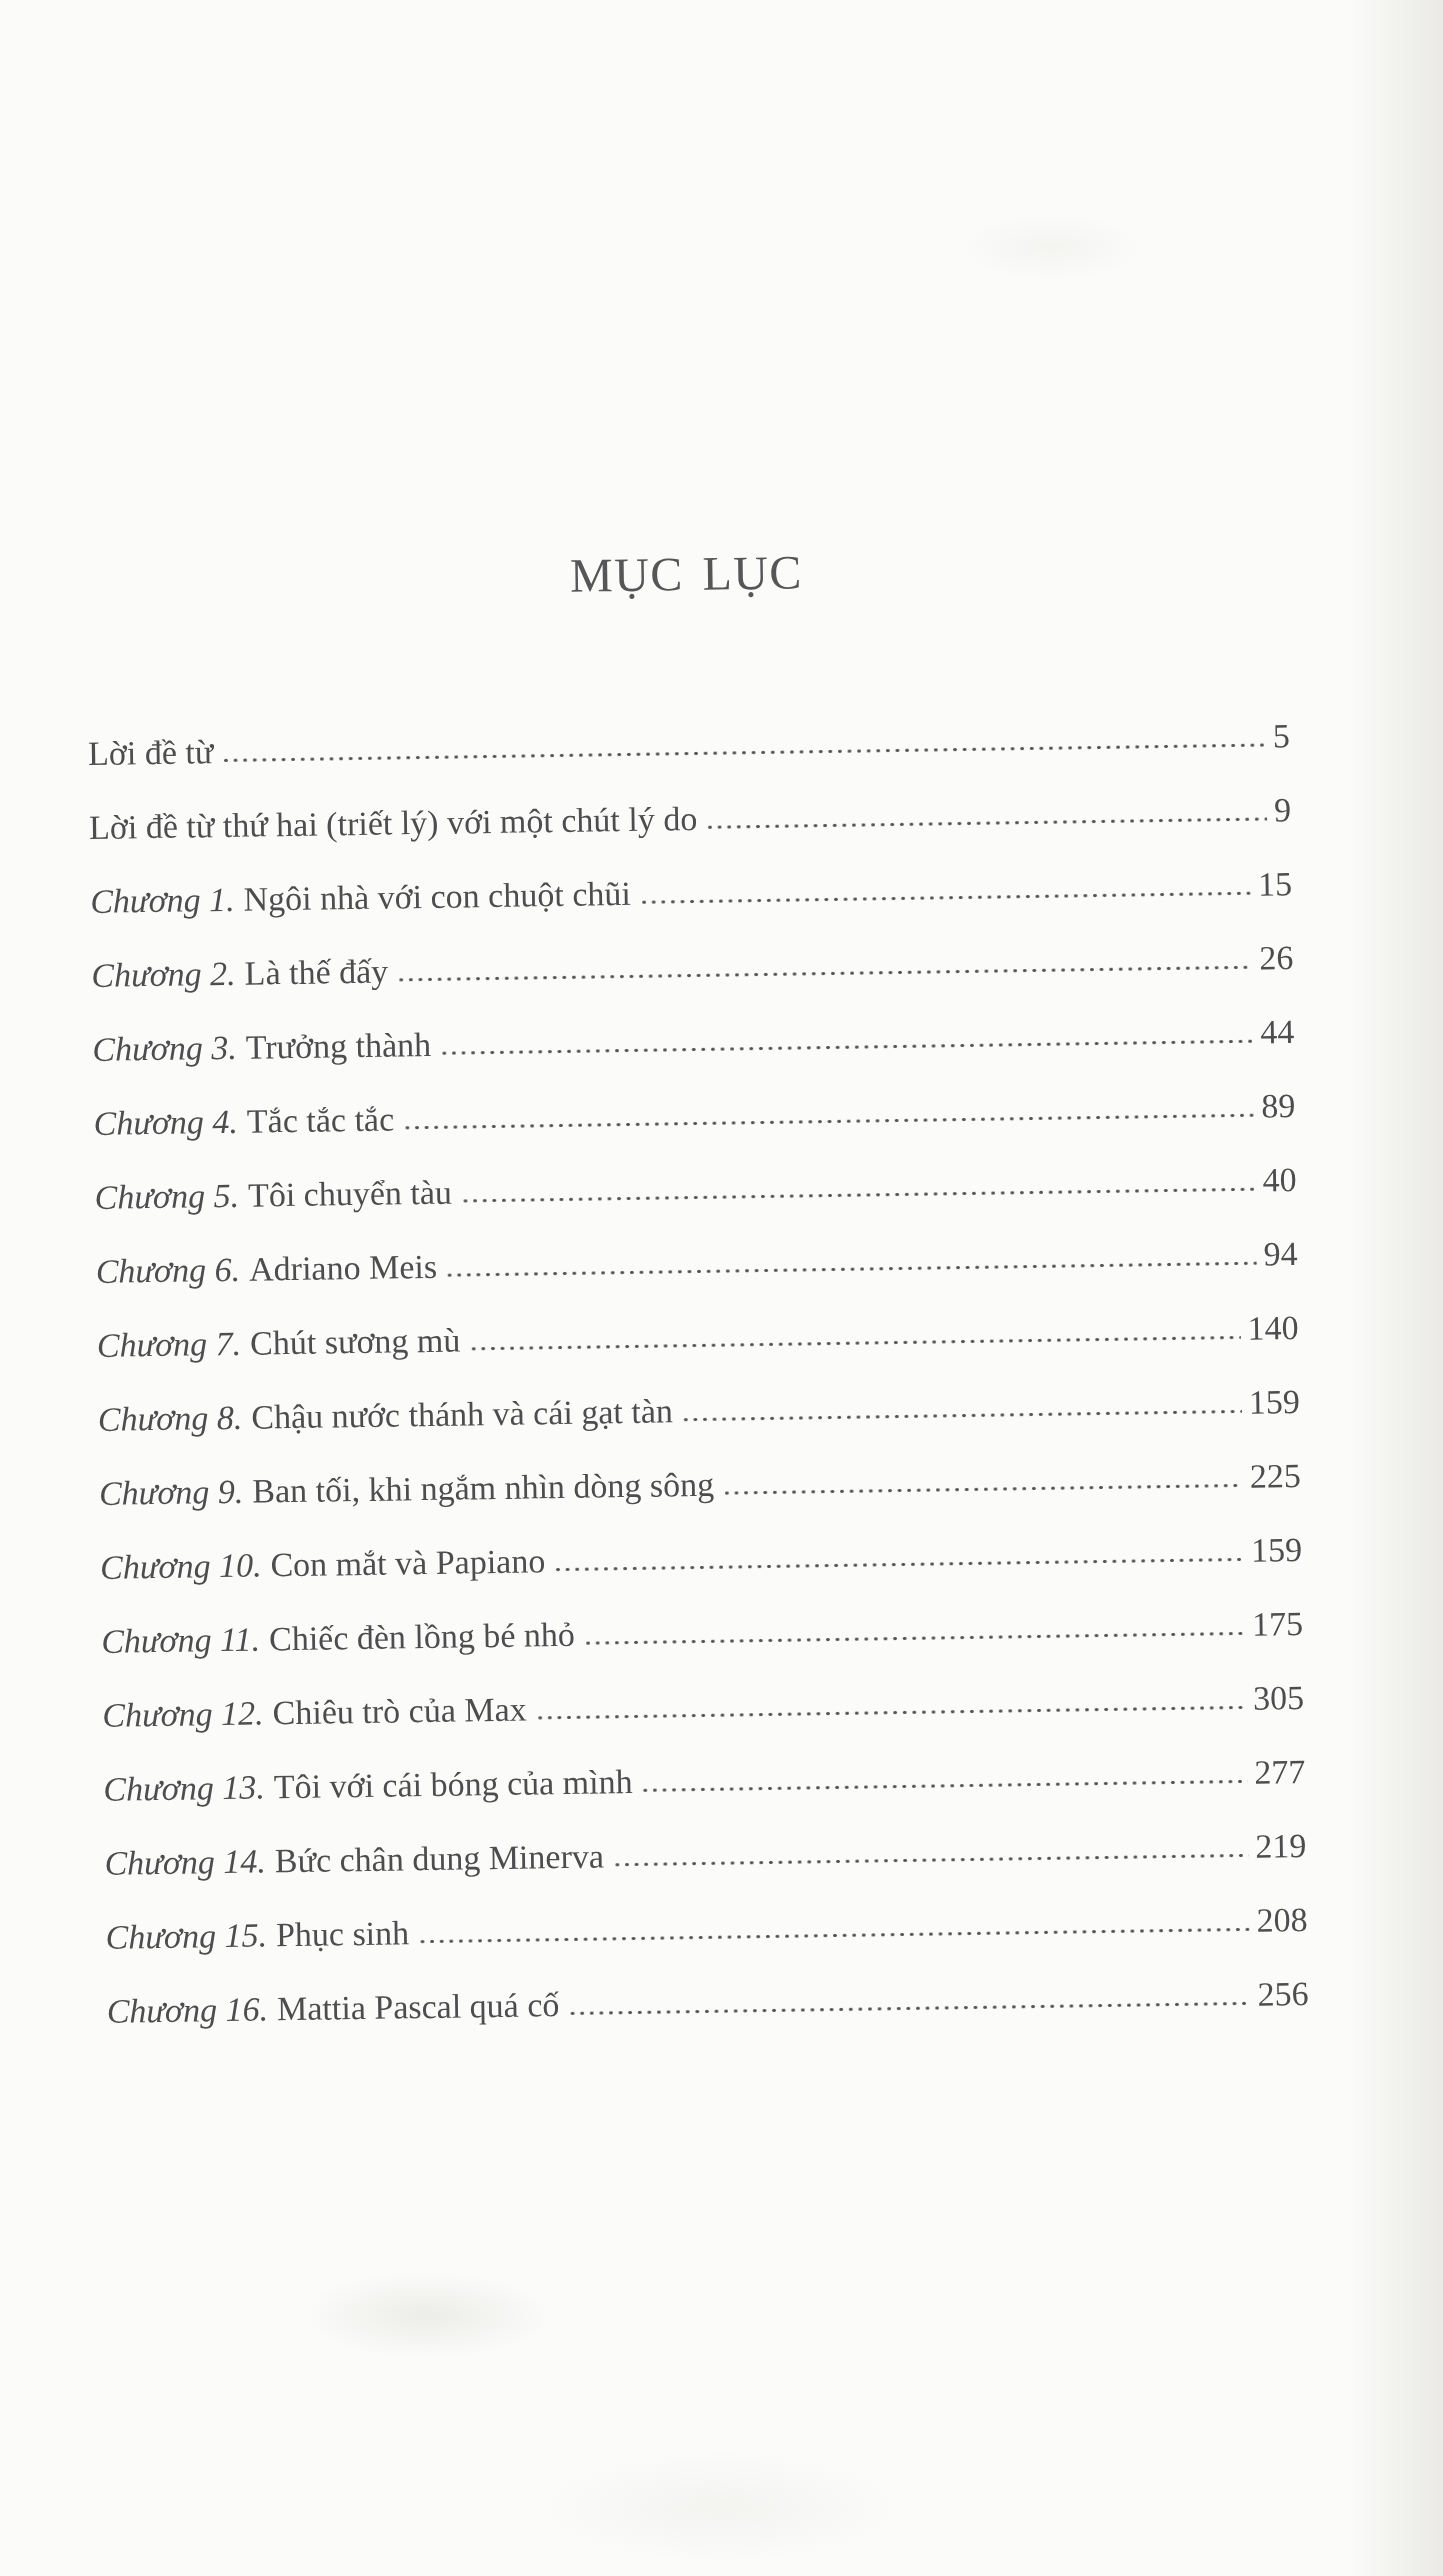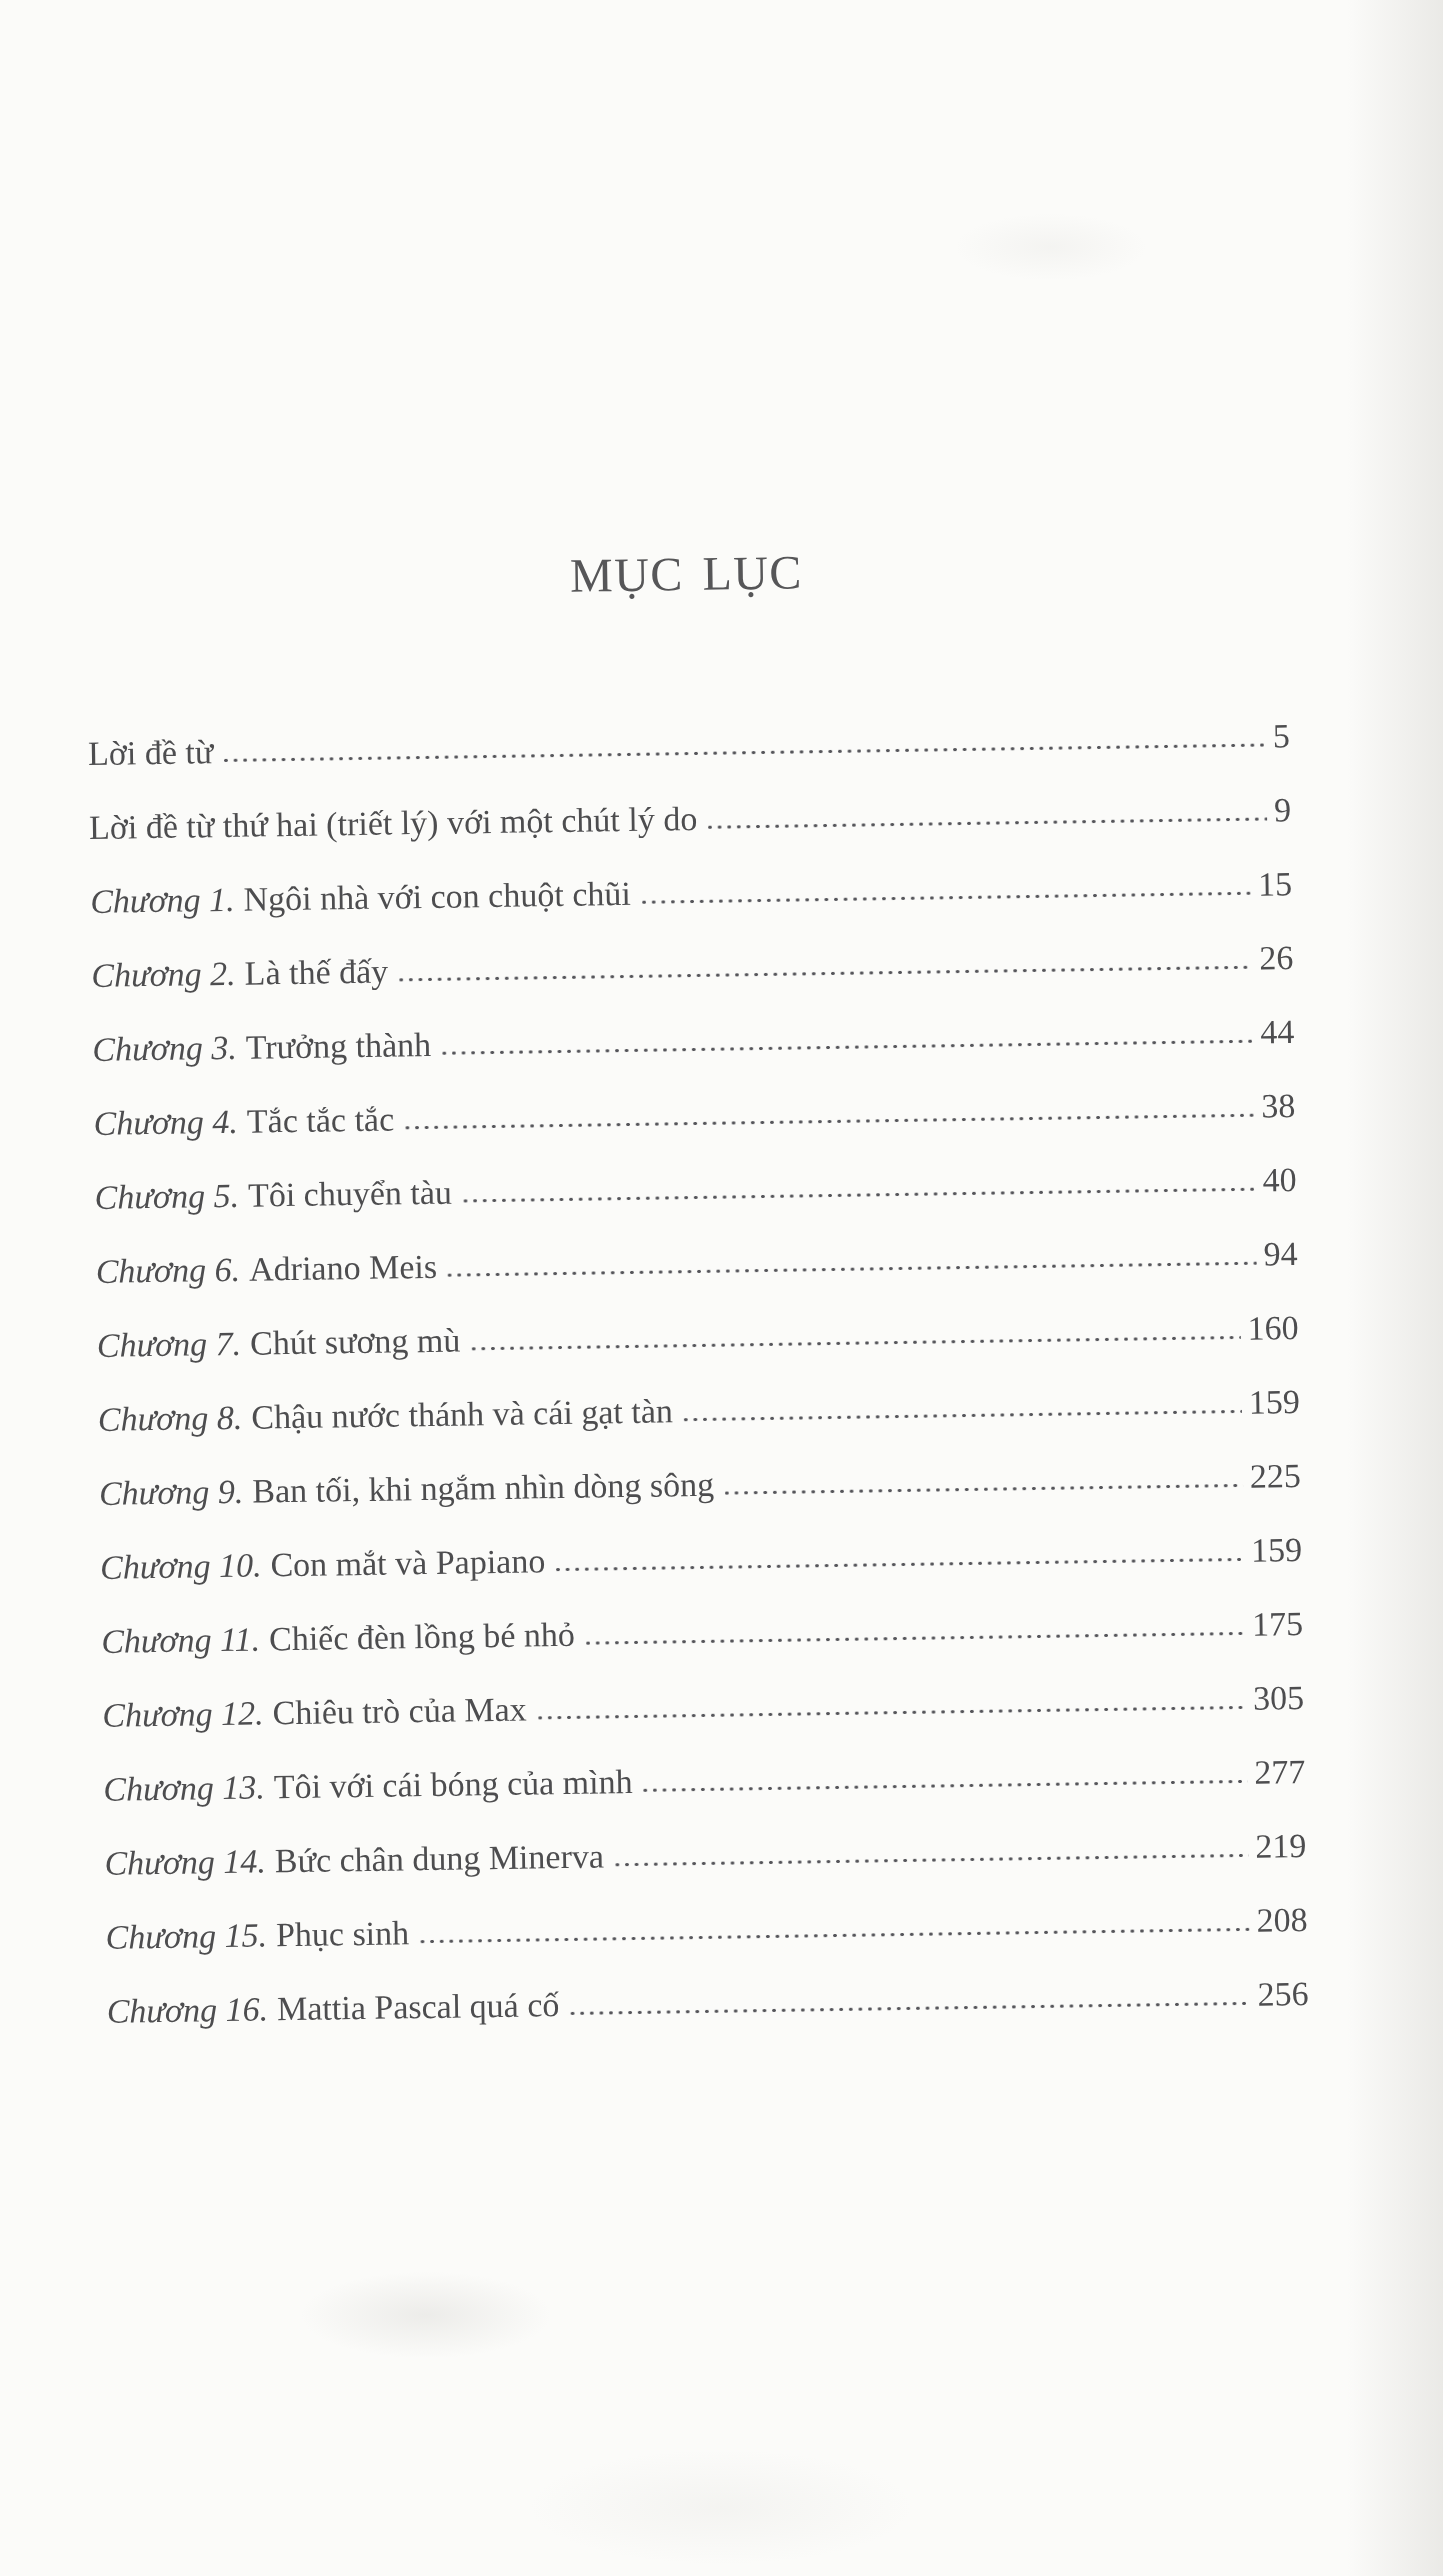--- a/index.html
+++ b/index.html
@@ -108,39 +108,39 @@
 
   <div class="row">
     <span class="entry-text"><span class="chap">Chương 3.</span><span class="ttl">Trưởng thành</span></span>
     <span class="leader"></span>
     <span class="pnum">44</span>
   </div>
 
   <div class="row">
     <span class="entry-text"><span class="chap">Chương 4.</span><span class="ttl">Tắc tắc tắc</span></span>
     <span class="leader"></span>
-    <span class="pnum">38</span>
+    <span class="pnum">89</span>
   </div>
 
   <div class="row">
     <span class="entry-text"><span class="chap">Chương 5.</span><span class="ttl">Tôi chuyển tàu</span></span>
     <span class="leader"></span>
     <span class="pnum">40</span>
   </div>
 
   <div class="row">
     <span class="entry-text"><span class="chap">Chương 6.</span><span class="ttl">Adriano Meis</span></span>
     <span class="leader"></span>
     <span class="pnum">94</span>
   </div>
 
   <div class="row">
     <span class="entry-text"><span class="chap">Chương 7.</span><span class="ttl">Chút sương mù</span></span>
     <span class="leader"></span>
-    <span class="pnum">160</span>
+    <span class="pnum">140</span>
   </div>
 
   <div class="row">
     <span class="entry-text"><span class="chap">Chương 8.</span><span class="ttl">Chậu nước thánh và cái gạt tàn</span></span>
     <span class="leader"></span>
     <span class="pnum">159</span>
   </div>
 
   <div class="row">
     <span class="entry-text"><span class="chap">Chương 9.</span><span class="ttl">Ban tối, khi ngắm nhìn dòng sông</span></span>

